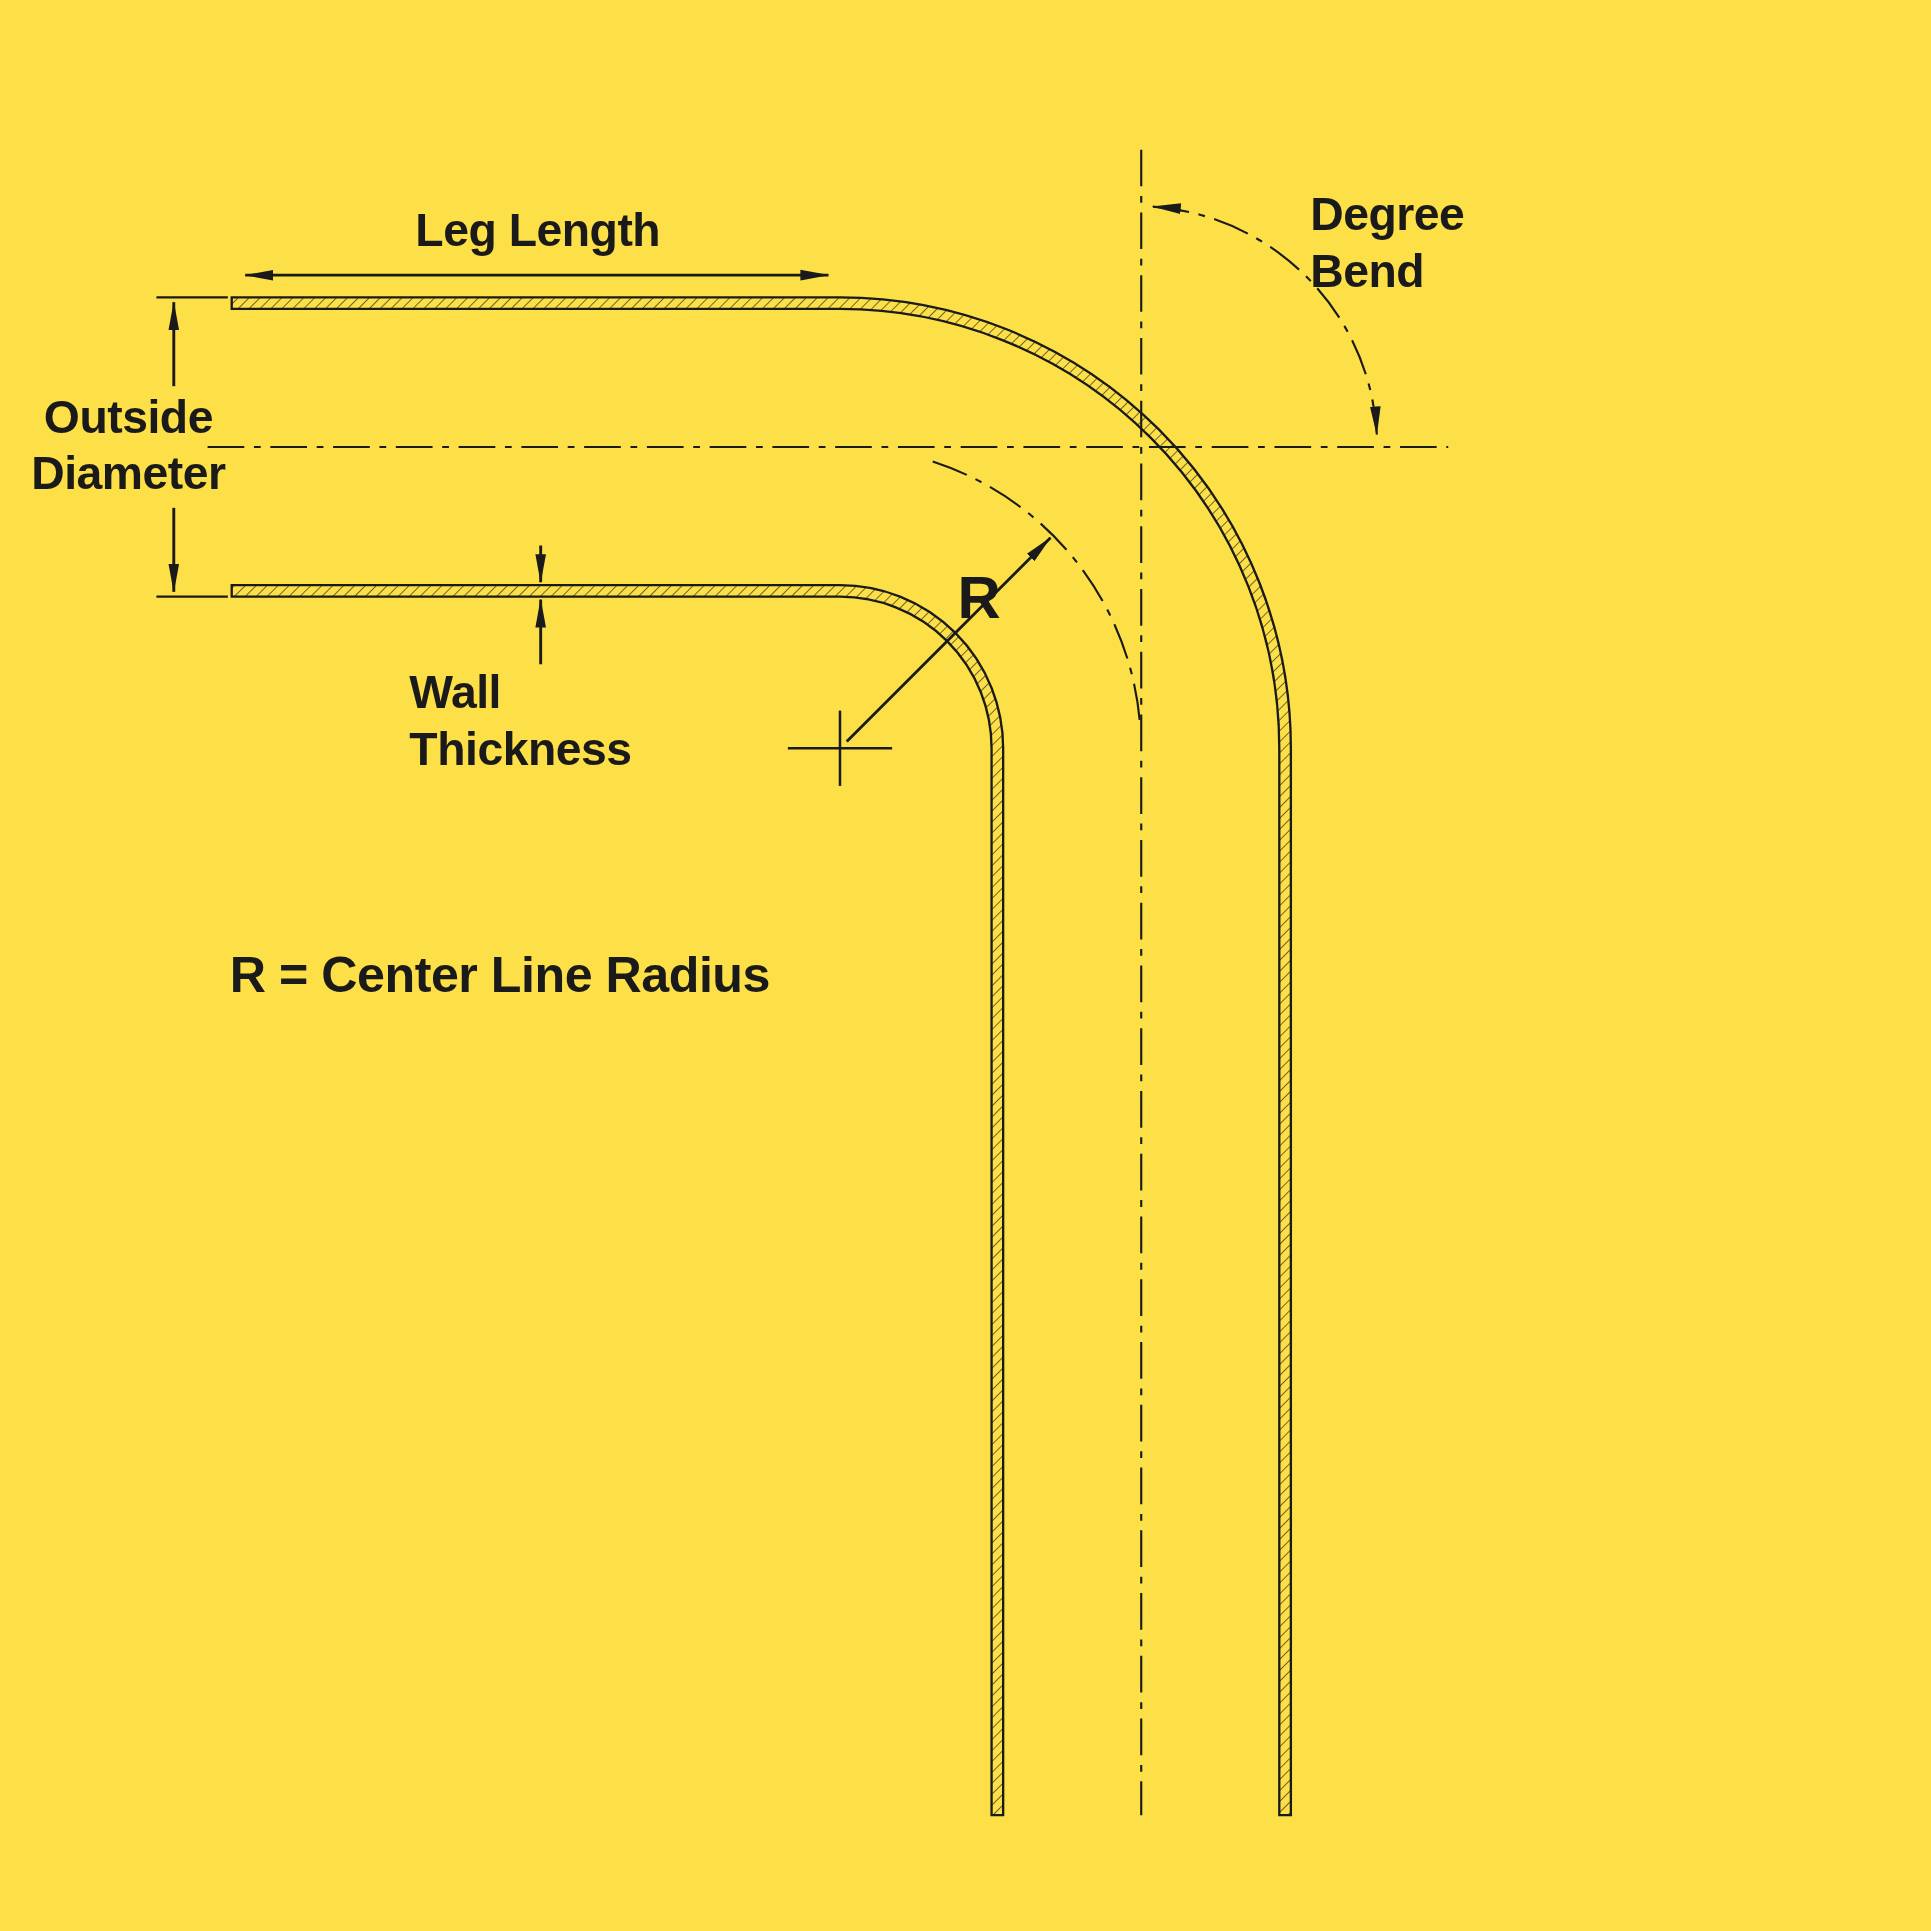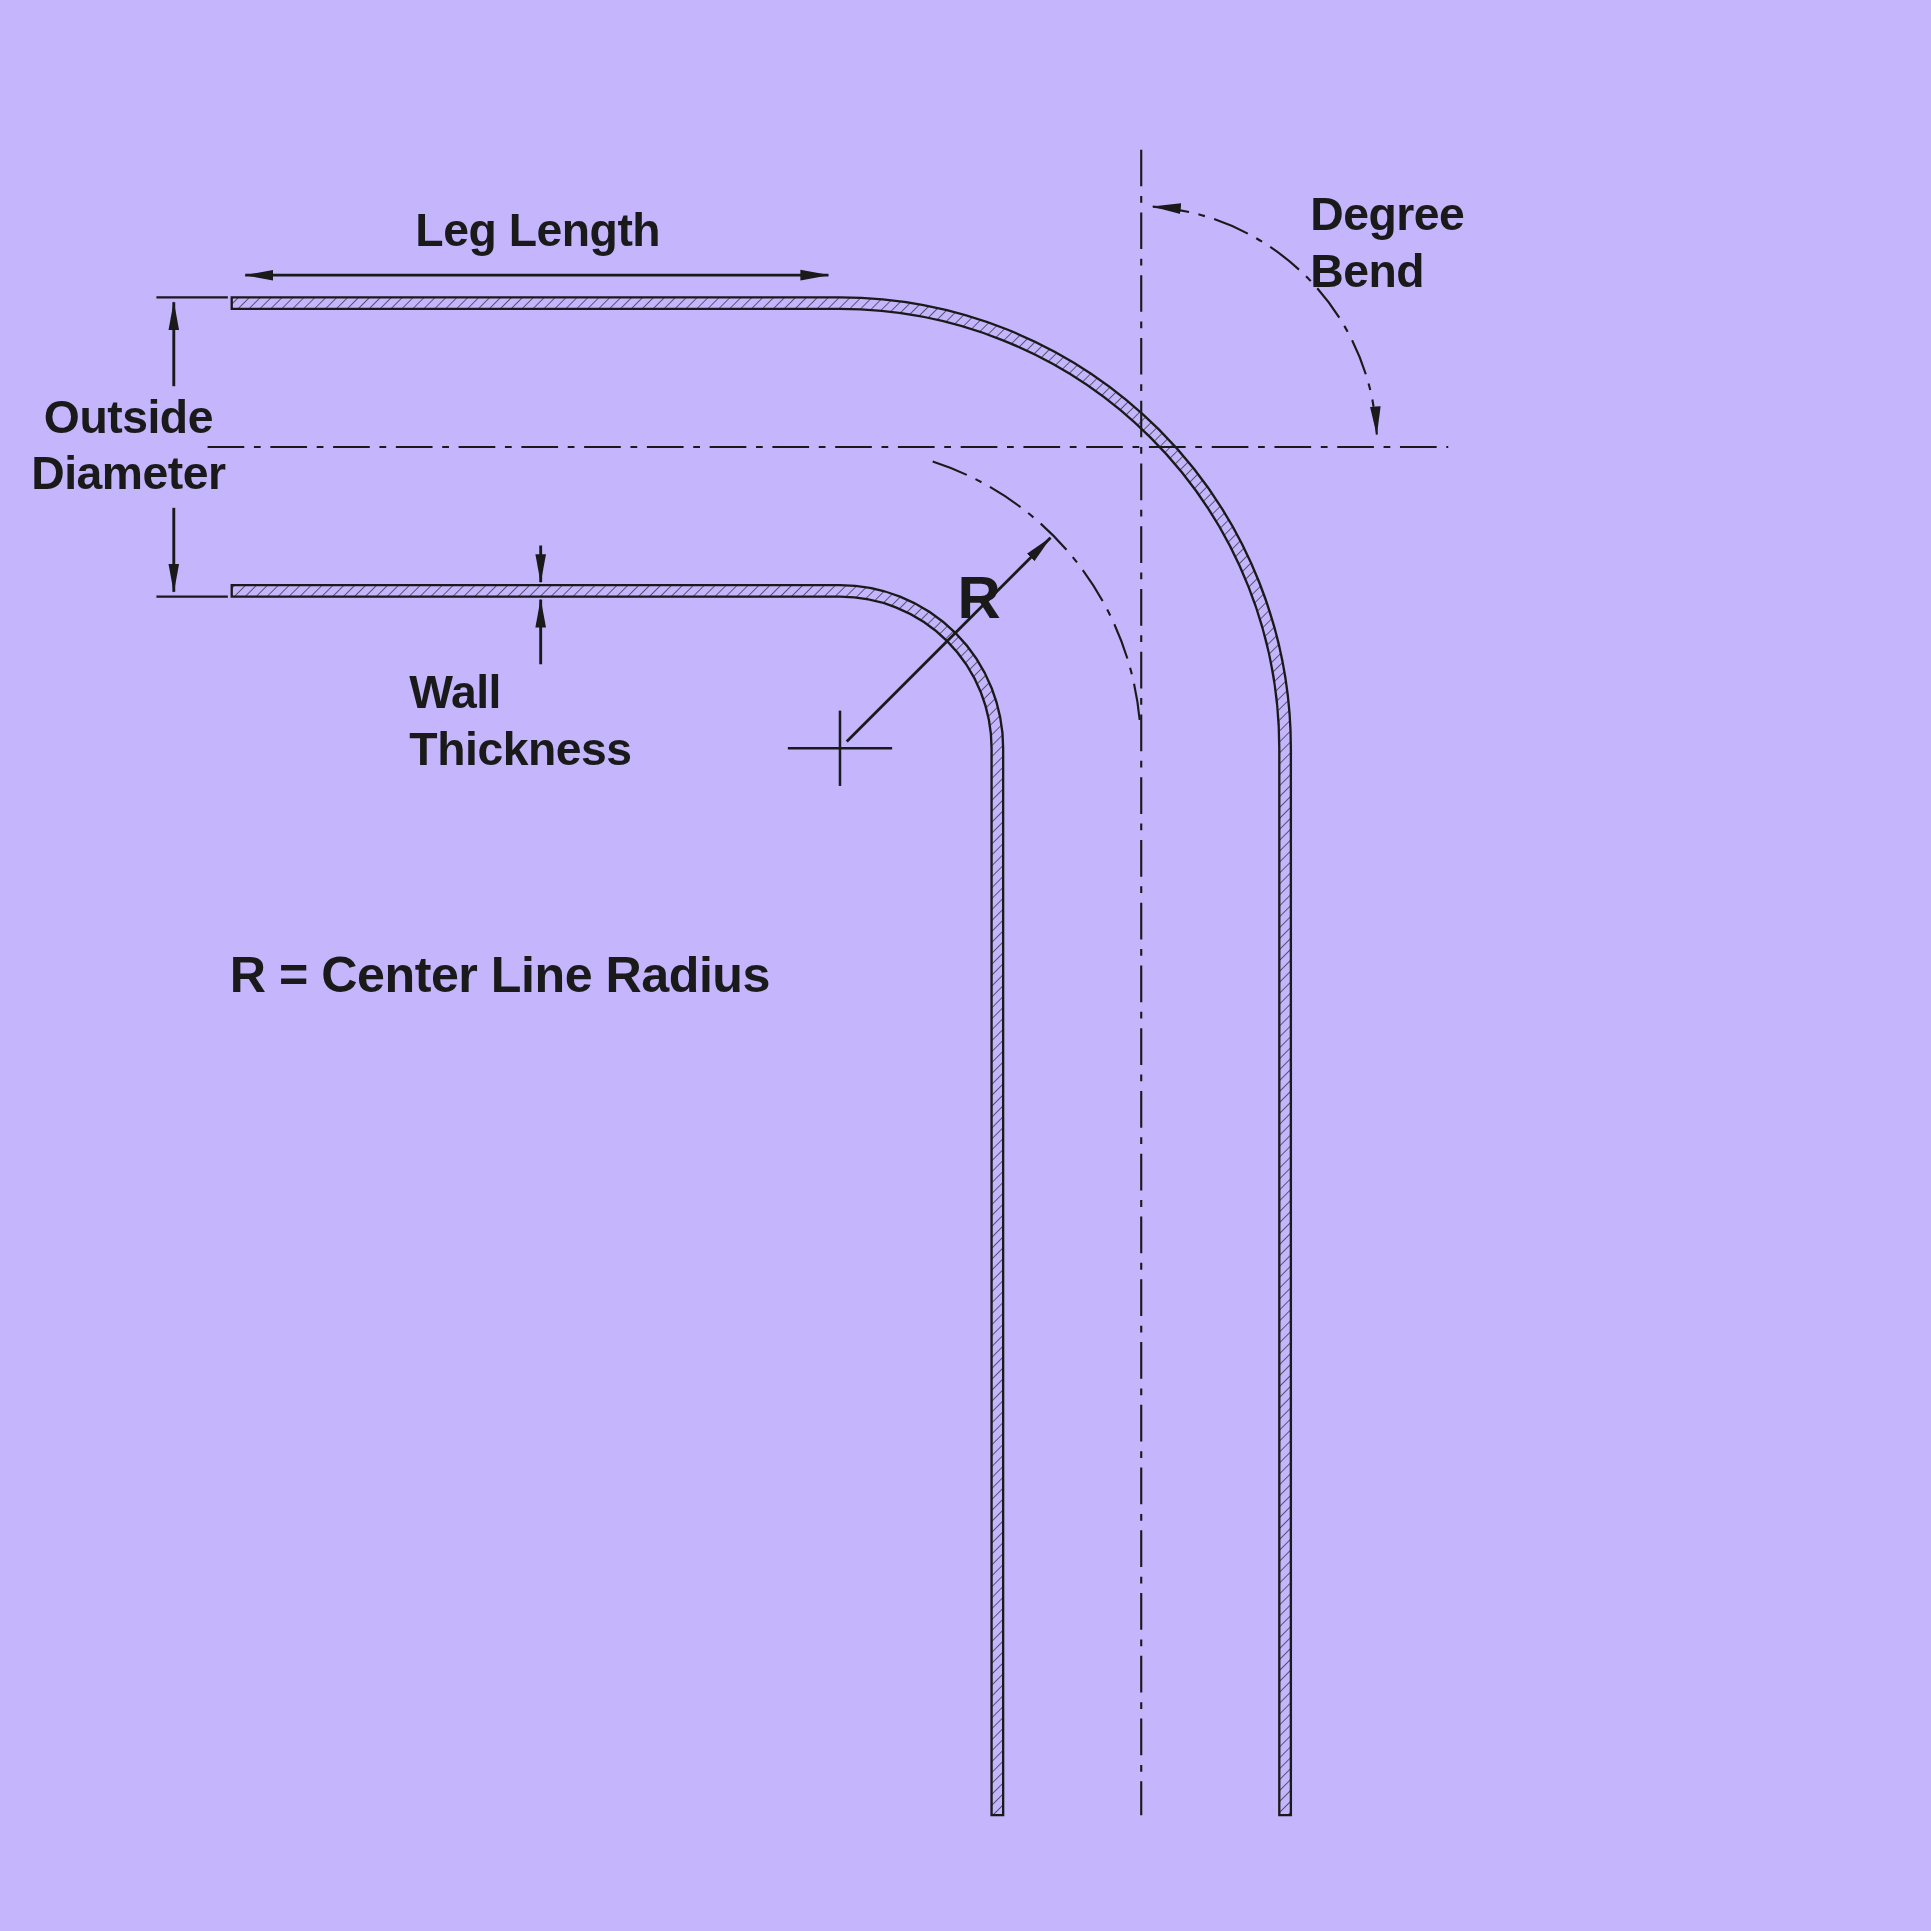--- a/index.html
+++ b/index.html
@@ -4,21 +4,21 @@
 <style>
   html, body {
     margin: 0;
     padding: 0;
     background: #ffffff;
   }
   .canvas {
     position: relative;
     width: 1931px;
     height: 1931px;
-    background: #c4b5fd;
+    background: #fde047;
     font-family: "Liberation Sans", sans-serif;
   }
   svg { display: block; }
   .wall {
     fill: url(#hatch);
     stroke: #1a1a1a;
     stroke-width: 2.4;
   }
   .centerline {
     stroke: #1a1a1a;

